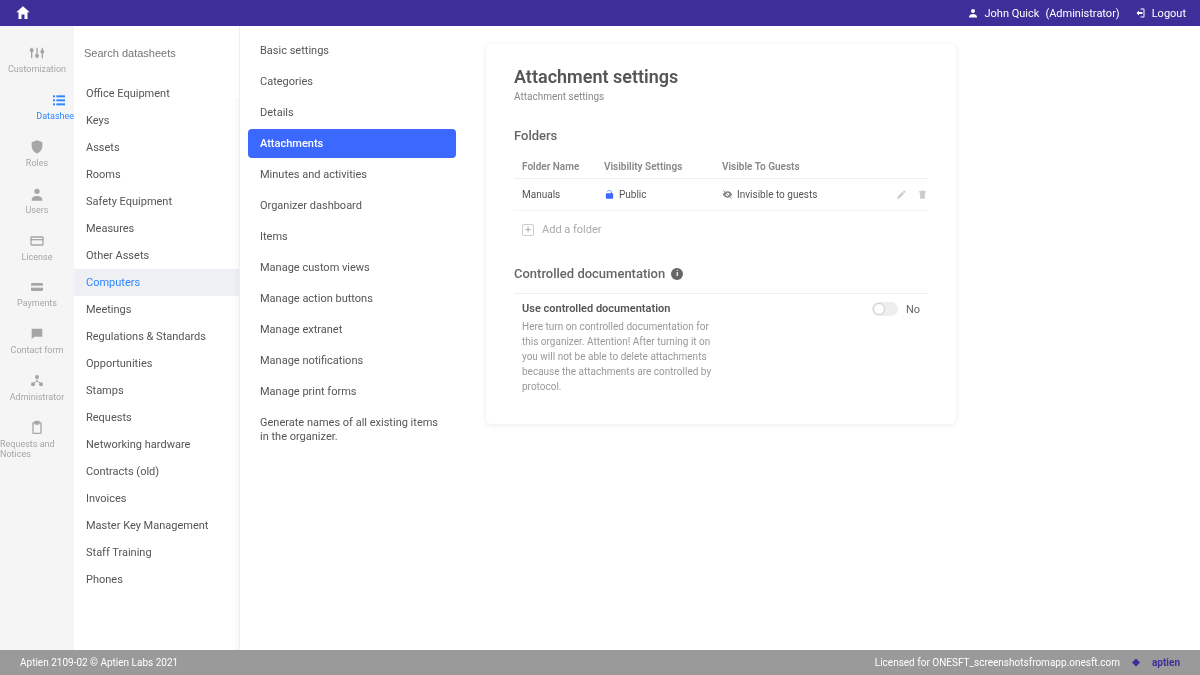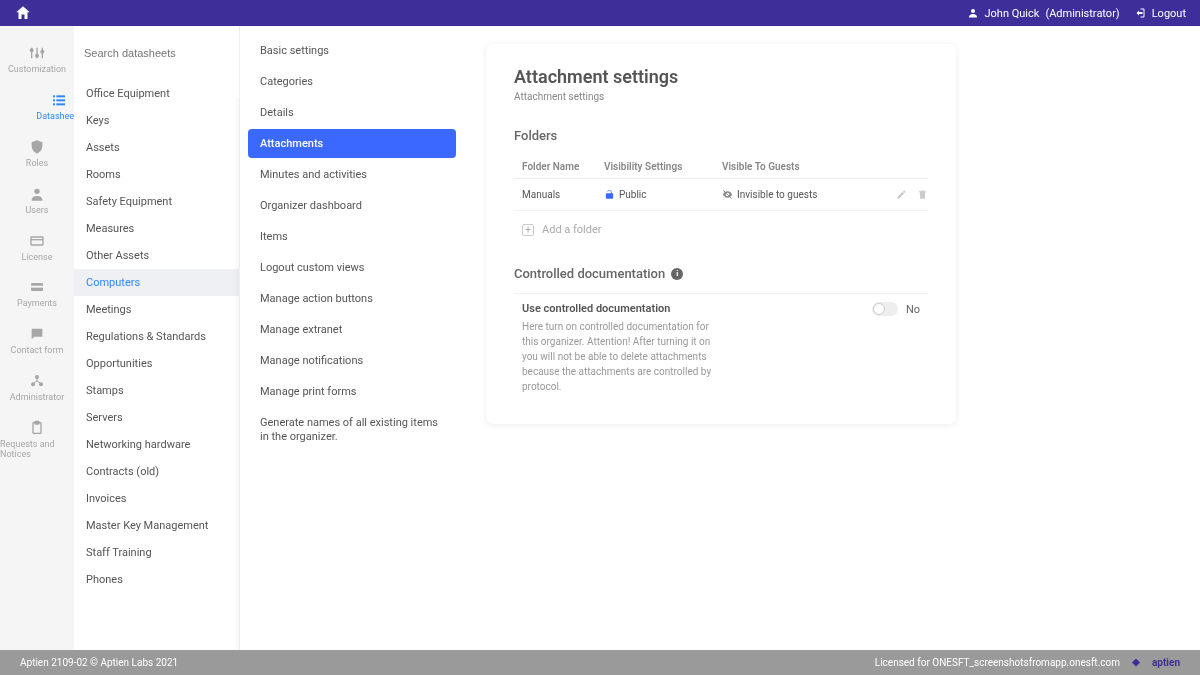--- a/index.html
+++ b/index.html
@@ -200,39 +200,39 @@
         <div class="ds-item">Assets</div>
         <div class="ds-item">Rooms</div>
         <div class="ds-item">Safety Equipment</div>
         <div class="ds-item">Measures</div>
         <div class="ds-item">Other Assets</div>
         <div class="ds-item active">Computers</div>
         <div class="ds-item">Meetings</div>
         <div class="ds-item">Regulations &amp; Standards</div>
         <div class="ds-item">Opportunities</div>
         <div class="ds-item">Stamps</div>
-        <div class="ds-item">Servers</div>
+        <div class="ds-item">Requests</div>
         <div class="ds-item">Networking hardware</div>
         <div class="ds-item">Contracts (old)</div>
         <div class="ds-item">Invoices</div>
         <div class="ds-item">Master Key Management</div>
         <div class="ds-item">Staff Training</div>
         <div class="ds-item">Phones</div>
       </div>
   </div>
 
   <div class="col-settings" id="settings-list">
       <div class="s-item">Basic settings</div>
       <div class="s-item">Categories</div>
       <div class="s-item">Details</div>
       <div class="s-item active">Attachments</div>
       <div class="s-item">Minutes and activities</div>
       <div class="s-item">Organizer dashboard</div>
       <div class="s-item">Items</div>
-      <div class="s-item">Logout custom views</div>
+      <div class="s-item">Manage custom views</div>
       <div class="s-item">Manage action buttons</div>
       <div class="s-item">Manage extranet</div>
       <div class="s-item">Manage notifications</div>
       <div class="s-item">Manage print forms</div>
       <div class="s-item long">Generate names of all existing items in the organizer.</div>
     </div>
 
   <div class="main">
     <div class="card">
       <h1>Attachment settings</h1>

